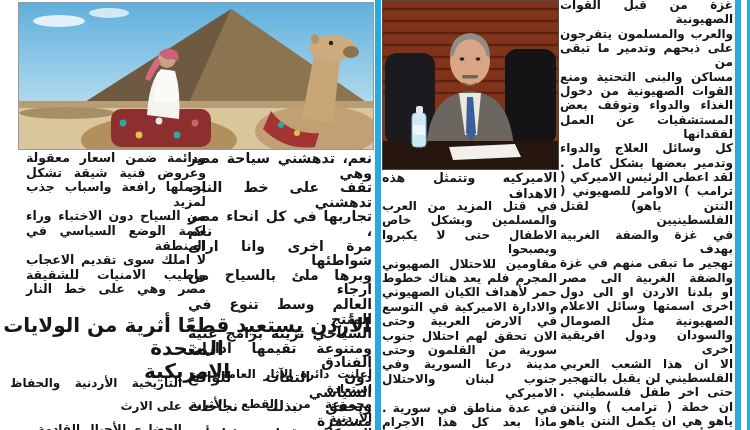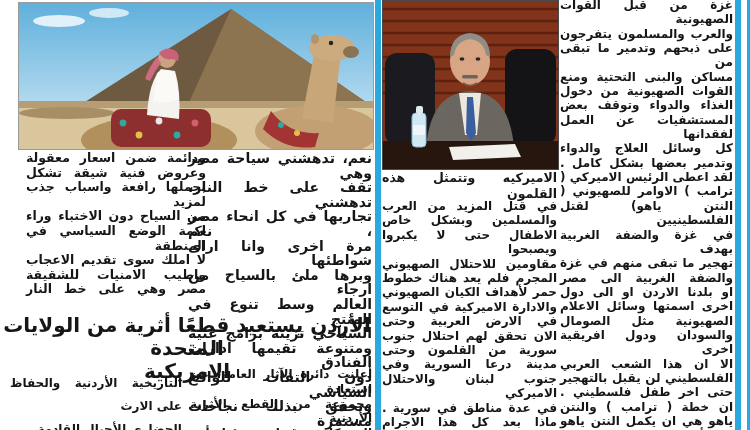--- a/index.html
+++ b/index.html
@@ -116,21 +116,21 @@
       <rect x="0" y="140" width="175" height="28" fill="#26160e"></rect>
       <polygon points="66,146 132,143 138,156 70,159" fill="#f1f0ea"></polygon>
       <g>
         <rect x="29" y="112" width="14" height="34" rx="4" fill="#cfe9f4" stroke="#8fb9cc" stroke-width="1"></rect>
         <rect x="33" y="105" width="7" height="8" rx="2" fill="#dfe9ee"></rect>
         <rect x="30" y="124" width="12" height="10" fill="#eef6fa"></rect>
       </g>
     </svg>
   </div>
 
-  <div class="txt caption">الاميركيه وتتمثل هذه القلمون</div>
+  <div class="txt caption">الاميركيه وتتمثل هذه الاهداف</div>
 
   <div class="txt col-middle">في قتل المزيد من العرب
 والمسلمين وبشكل خاص
 الاطفال حتى لا يكبروا ويصبحوا
 مقاومين للاحتلال الصهيوني
 المجرم فلم يعد هناك خطوط
 حمر لأهداف الكيان الصهيوني
 والادارة الاميركية في التوسع
 في الارض العربية وحتى
 الان تحقق لهم احتلال جنوب

